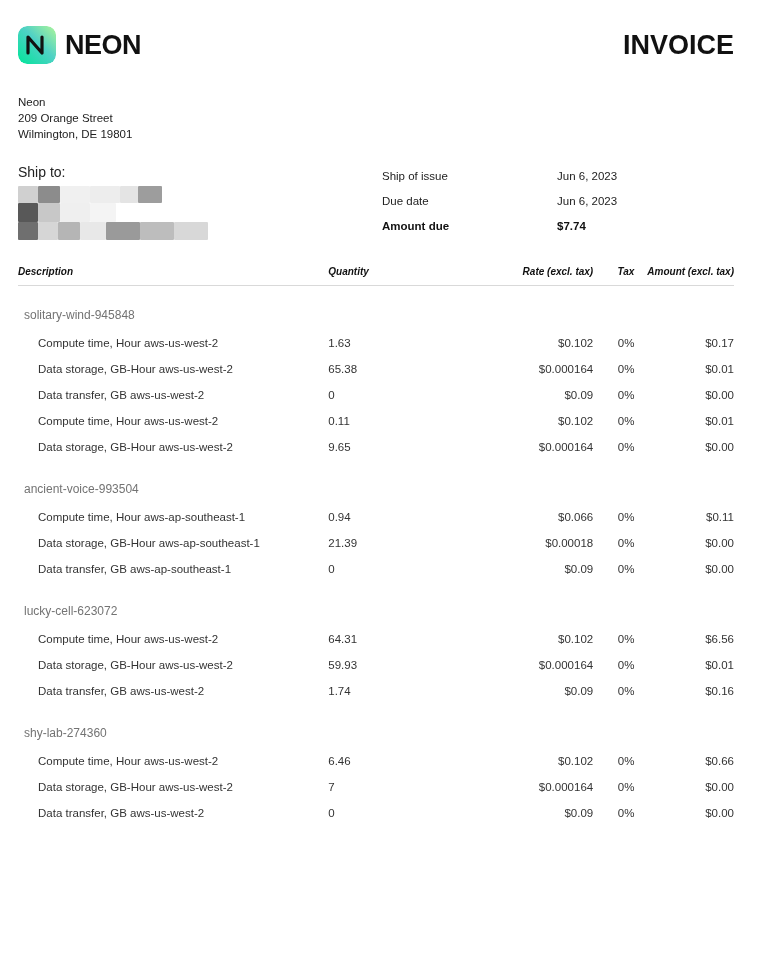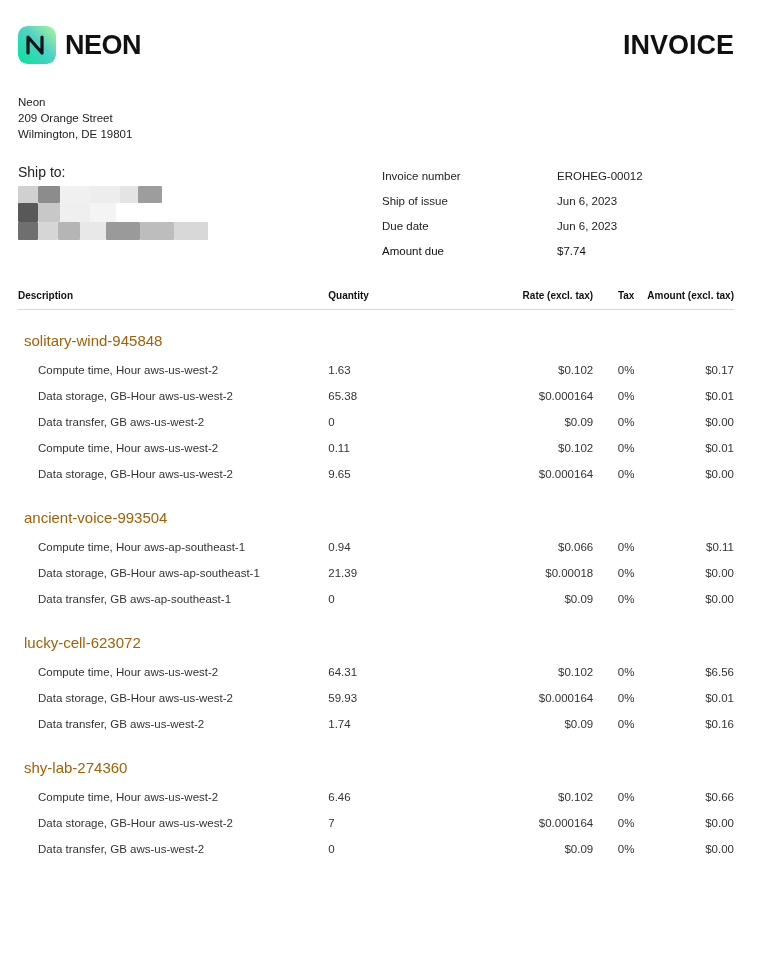--- a/index.html
+++ b/index.html
@@ -98,48 +98,49 @@
   }
   .meta-key {
     width: 175px;
     color: #222222;
   }
   .meta-val {
     color: #222222;
   }
   .meta-row.total .meta-key,
   .meta-row.total .meta-val {
-    font-weight: normal;
+    font-weight: bold;
     color: #111111;
   }
 
   
   table.items {
     width: 100%;
     border-collapse: collapse;
     font-size: 11.5px;
   }
   table.items thead th {
     font-size: 10px;
     font-weight: bold;
     color: #111111;
     padding: 0 0 8px 0;
     border-bottom: 1px solid #d9d9d9;
     white-space: nowrap;
+    font-style: italic;
   }
   th.c-desc, td.c-desc { text-align: left;  width: 318px; }
   th.c-qty,  td.c-qty  { text-align: left;  width: 140px; }
   th.c-rate, td.c-rate { text-align: right; width: 130px; }
   th.c-tax,  td.c-tax  { text-align: right; width: 42px; padding-right: 4px; }
   th.c-amt,  td.c-amt  { text-align: right; width: 100px; }
 
   tr.group-row td {
     padding: 22px 0 8px 6px;
-    font-size: 15px;
-    color: #a16207;
+    font-size: 12px;
+    color: #737373;
   }
   tr.line-row td {
     padding: 7px 0;
     color: #333333;
   }
   tr.line-row td.c-desc { padding-left: 20px; }
   tr.line-row td.c-rate,
   tr.line-row td.c-tax,
   tr.line-row td.c-amt { color: #333333; }
 </style>
@@ -193,24 +194,20 @@
         <div class="blk" style="left:40px; top:36px; width:22px; height:18px; background:#b5b5b5;"></div>
         <div class="blk" style="left:62px; top:36px; width:26px; height:18px; background:#e8e8e8;"></div>
         <div class="blk" style="left:88px; top:36px; width:34px; height:18px; background:#9a9a9a;"></div>
         <div class="blk" style="left:122px;top:36px; width:34px; height:18px; background:#bdbdbd;"></div>
         <div class="blk" style="left:156px;top:36px; width:34px; height:18px; background:#d8d8d8;"></div>
       </div>
     </div>
 
     <div class="meta">
       <div class="meta-row">
-        <div class="meta-key">Invoice number</div>
-        <div class="meta-val">EROHEG-00012</div>
-      </div>
-      <div class="meta-row">
         <div class="meta-key">Ship of issue</div>
         <div class="meta-val">Jun 6, 2023</div>
       </div>
       <div class="meta-row">
         <div class="meta-key">Due date</div>
         <div class="meta-val">Jun 6, 2023</div>
       </div>
       <div class="meta-row total">
         <div class="meta-key">Amount due</div>
         <div class="meta-val">$7.74</div>

